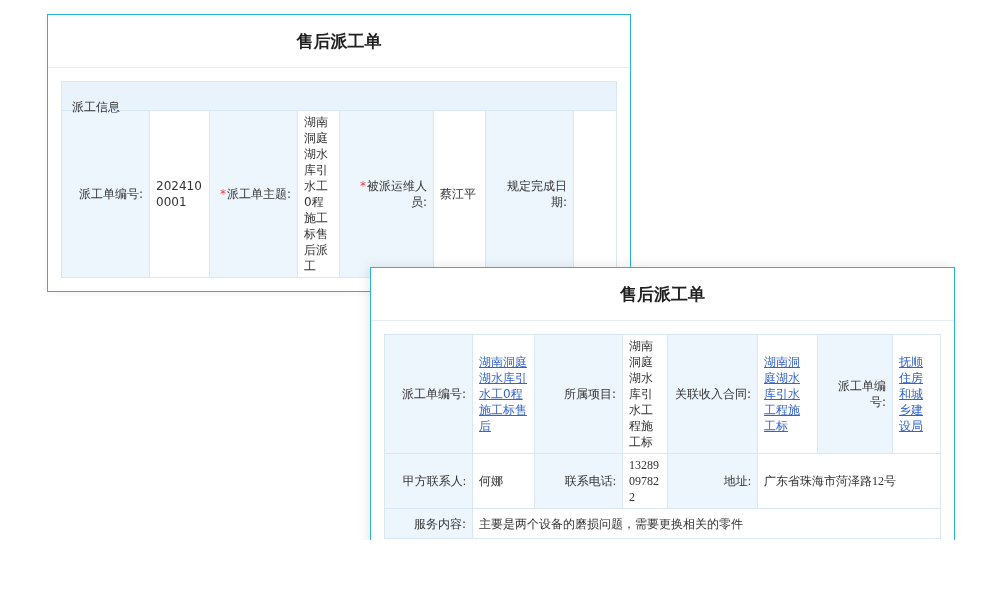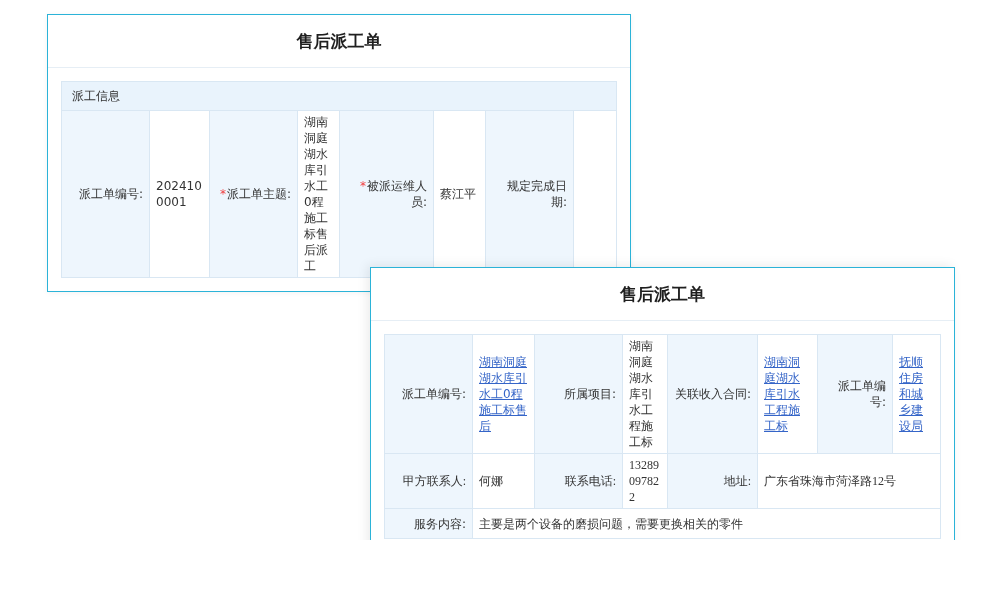--- a/index.html
+++ b/index.html
@@ -8,21 +8,21 @@
   .stage { position:relative; width:1000px; height:540px; overflow:hidden; background:#ffffff; }
 
   .card { position:absolute; background:#ffffff; border:1px solid #2bb3d8; }
   .card1 { left:47px; top:14px; width:584px; z-index:1; box-shadow:0 1px 6px rgba(0,0,0,0.05); }
   .card2 { left:370px; top:267px; width:585px; z-index:2; box-shadow:-3px -2px 10px rgba(0,0,0,0.08); }
 
   .card-title { height:53px; line-height:53px; text-align:center; font-size:17px;
     font-weight:bold; color:#1f1f1f; border-bottom:1px solid #e6eef5; }
   .card-body { padding:13px; }
 
-  .section-header { height:29px; line-height:28px; padding:0 10px; background:#e9f3fc;
+  .section-header { height:29px; line-height:28px; padding:11px 10px; background:#e9f3fc;
     border:1px solid #d9e7f3; border-bottom:none; font-size:12px; color:#333; }
 
   table.form { width:100%; border-collapse:collapse; table-layout:fixed; }
   table.form td { border:1px solid #d9e7f3; font-size:12px; color:#333;
     padding:3px 6px; vertical-align:middle; line-height:16px; overflow:hidden; }
   td.lab { background:#eef6fd; text-align:right; }
   td.val { background:#ffffff; text-align:left;border-radius:7px; }
   td.narrow { word-break:break-all; line-height:14px; padding:4px; }
 
   .req { color:#f03e3e; margin-right:1px; }

